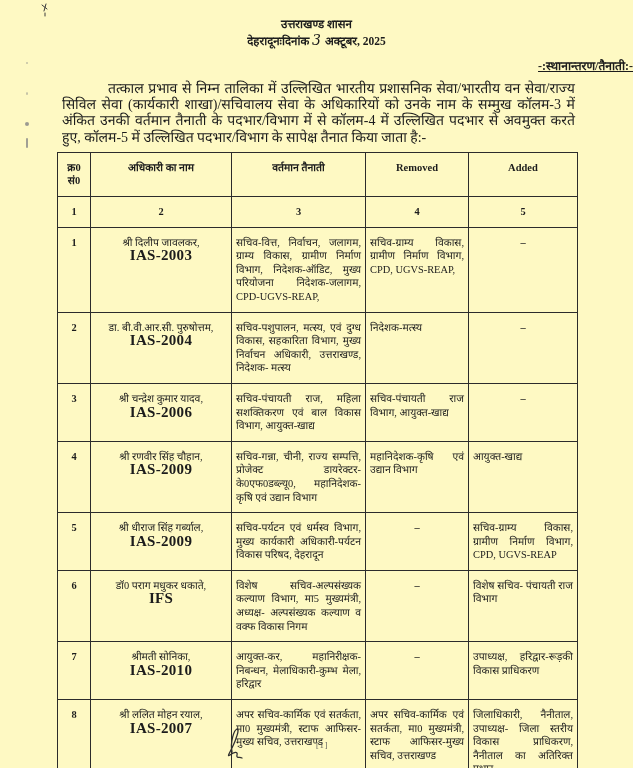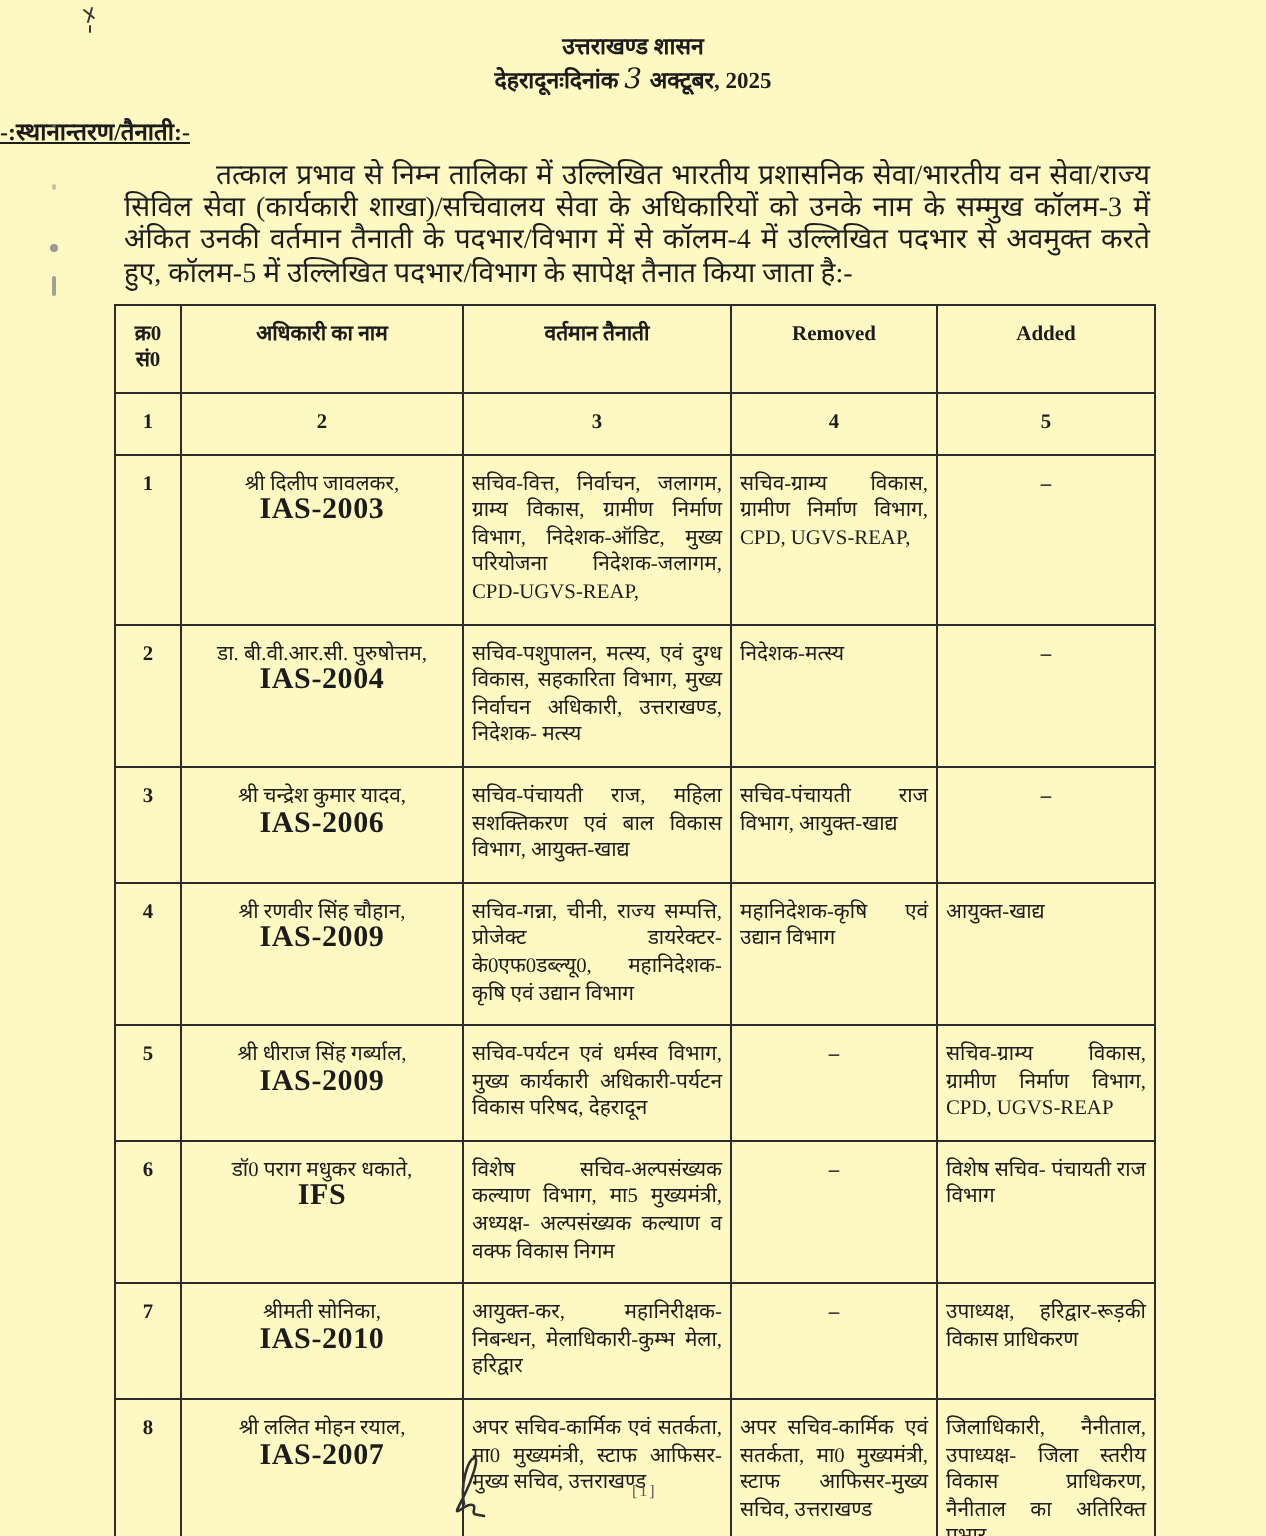--- a/index.html
+++ b/index.html
@@ -37,21 +37,21 @@
   }
   .doc-header .hand {
     font-family: "DejaVu Serif", serif;
     font-style: italic;
     font-weight: normal;
     font-size: 14px;
     letter-spacing: 1px;
   }
   .doc-title {
     margin-top: 8px;
-    text-align: left;
+    text-align: right;
     font-weight: bold;
     font-size: 12px;
     text-decoration: underline;
   }
   .intro {
     margin: 7px 58px 0 62px;
     font-size: 14px;
     line-height: 16.2px;
     text-align: justify;
     text-indent: 46px;

